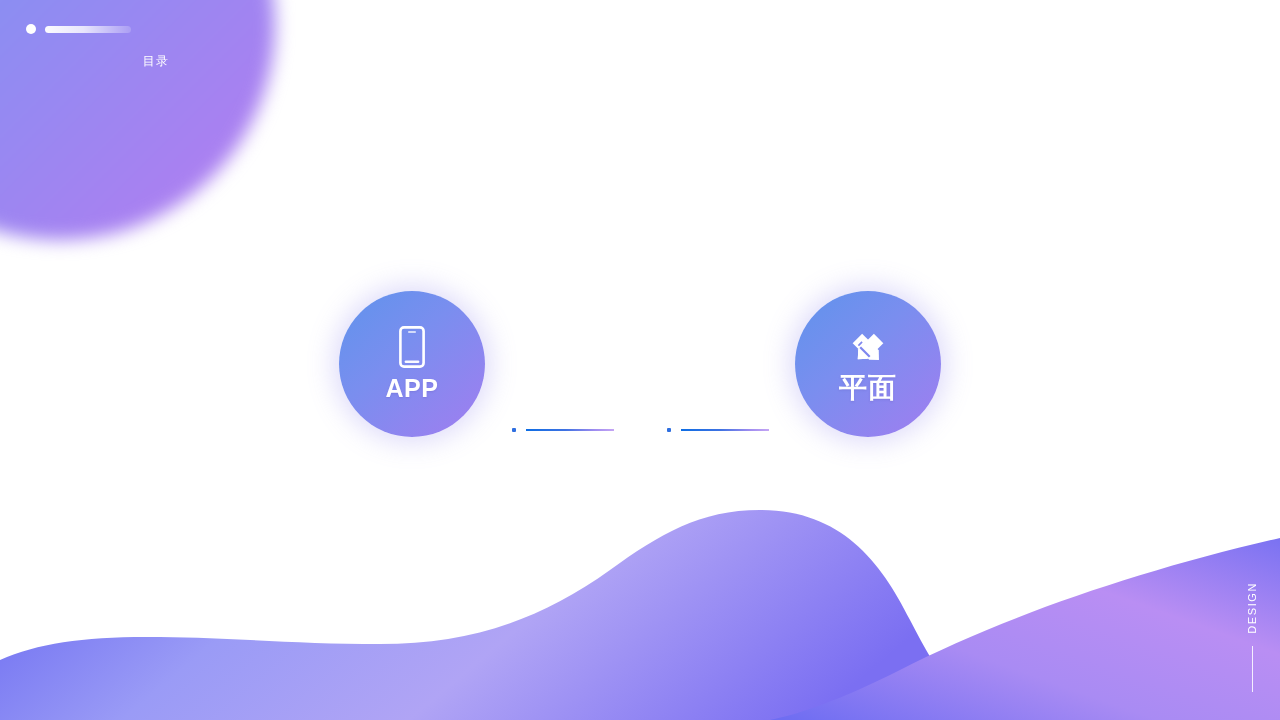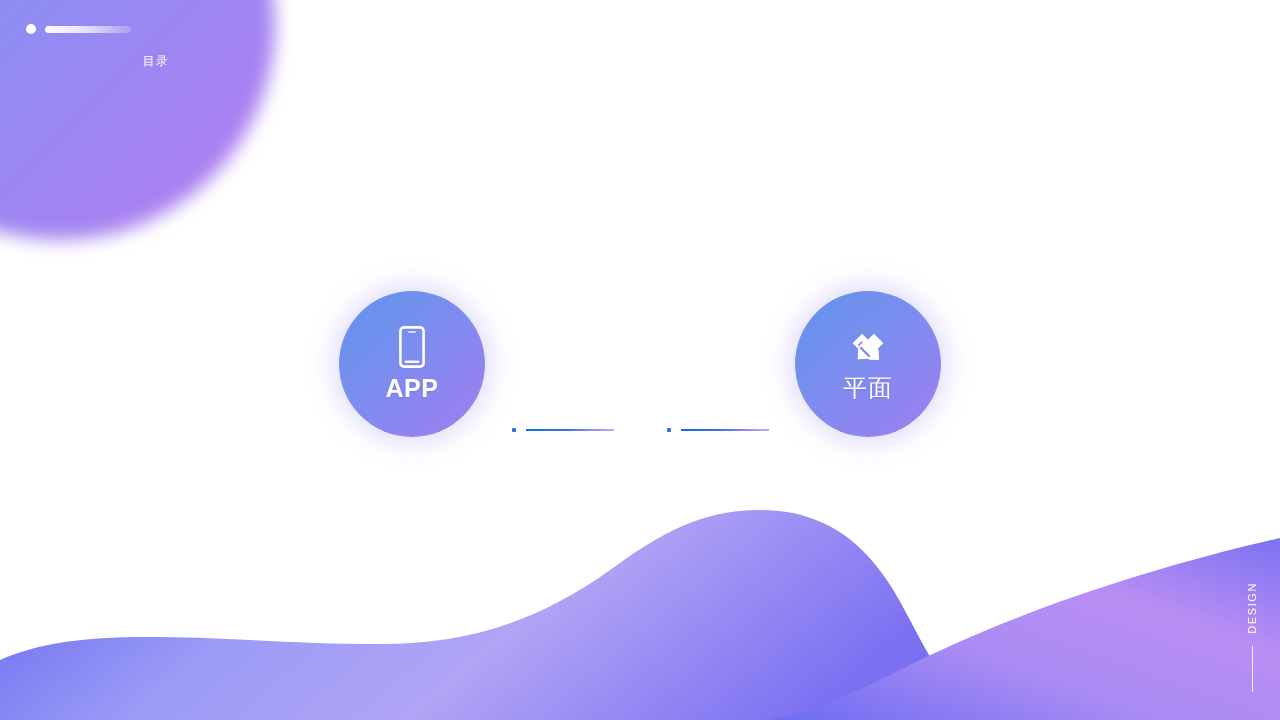--- a/index.html
+++ b/index.html
@@ -111,22 +111,22 @@
   .node-label {
     color: #ffffff;
     font-weight: bold;
     font-size: 25px;
     line-height: 28px;
     letter-spacing: 0.5px;
     text-shadow: 0 1px 2px rgba(90,80,180,0.25);
   }
   .node-label.cjk {
     font-family: "DejaVu Sans", "Liberation Sans", sans-serif;
-    font-weight: normal;
-    font-size: 24px;
+    font-weight: bold;
+    font-size: 28px;
     letter-spacing: 1px;
   }
 
   
   .connector {
     flex: 0 0 auto;
     width: 155px;
     height: 14px;
     display: flex;
     align-items: center;

